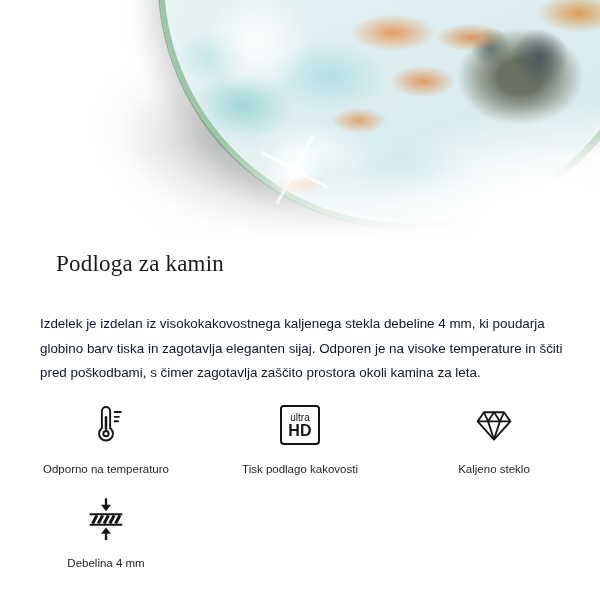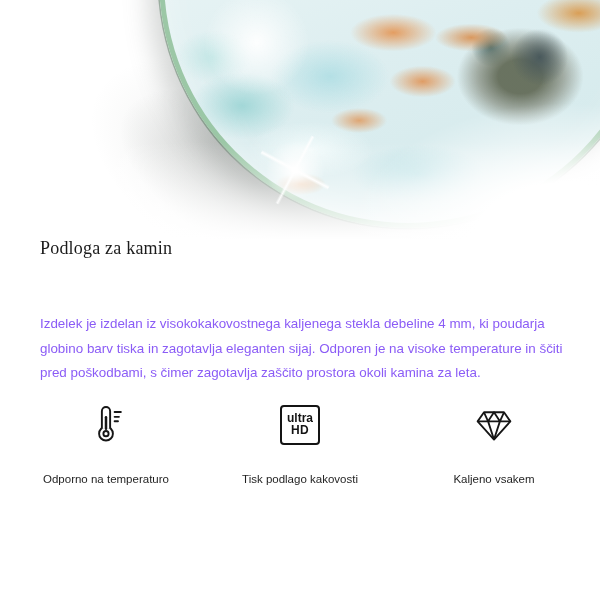--- a/index.html
+++ b/index.html
@@ -55,45 +55,45 @@
   }
   .hero-fade{
     position:absolute;left:0;top:0;width:600px;height:245px;z-index:3;pointer-events:none;
     background:
       radial-gradient(ellipse 300px 190px at 94% 98%, #ffffff 30%, rgba(255,255,255,0) 72%),
       linear-gradient(to bottom, rgba(255,255,255,0) 58%, rgba(255,255,255,0.55) 80%, #ffffff 98%);
   }
 
   
   .title{
-    position:absolute;left:40px;top:231px;margin:0;z-index:4;
+    position:absolute;left:40px;top:231px;margin:16px;z-index:4;
     font-family:"Liberation Serif","DejaVu Serif",serif;
-    font-weight:400;font-size:18px;line-height:34px;color:#1b1b1b;letter-spacing:0.2px;
+    font-weight:400;font-size:23px;line-height:34px;color:#1b1b1b;letter-spacing:0.2px;
   }
   .title span{display:block;}
   .desc{
     position:absolute;left:40px;top:312px;width:532px;margin:0;
-    font-size:13.4px;line-height:24.5px;color:#8b5cf6;
+    font-size:13.4px;line-height:24.5px;color:#0f172a;
   }
 
   
   .features{
     position:absolute;left:9px;top:401px;width:582px;
     display:grid;grid-template-columns:repeat(3,1fr);row-gap:20px;
   }
   .feature{display:flex;flex-direction:column;align-items:center;}
   .icon-box{height:48px;display:flex;align-items:center;justify-content:center;}
-  .flabel{margin-top:24px;font-size:11.5px;color:#1f1f1f;text-align:center;}
+  .flabel{margin-top:14px;font-size:11.5px;color:#1f1f1f;text-align:center;}
   .ico{stroke:#161616;fill:none;stroke-width:2;}
   .uhd{
     width:36px;height:36px;border:2.5px solid #141414;border-radius:4px;
     display:flex;flex-direction:column;align-items:center;justify-content:center;color:#141414;
   }
-  .uhd-top{font-size:12px;font-weight:700;line-height:10px;}
-  .uhd-bottom{font-size:12px;font-weight:700;line-height:15px;letter-spacing:0.3px;}
+  .uhd-top{font-size:10px;font-weight:400;line-height:10px;}
+  .uhd-bottom{font-size:16px;font-weight:700;line-height:15px;letter-spacing:0.3px;}
   .hatch-tri{
     width:42px;height:36px;
     background:repeating-linear-gradient(120deg,#161616 0 4.2px,transparent 4.2px 9.6px);
     clip-path:polygon(0 100%,100% 0,100% 100%);
   }
 </style>
 </head>
 <body>
 
 <div class="hero">
@@ -136,18 +136,31 @@
   </div>
 
 
   <div class="feature">
     <div class="icon-box">
       <svg viewBox="0 0 48 44" width="44" height="40">
         <path class="ico" stroke-linejoin="round" d="M13 8 H35 L42 18 L24 38 L6 18 Z"></path>
         <path class="ico" stroke-width="1.7" stroke-linejoin="round" d="M6 18 H42 M13 8 L17.5 18 L24 38 M35 8 L30.5 18 L24 38 M17.5 18 L24 8 L30.5 18"></path>
       </svg>
     </div>
-    <div class="flabel">Kaljeno vsakem</div>
+    <div class="flabel">Kaljeno steklo</div>
   </div>
 
 
+  <div class="feature">
+    <div class="icon-box">
+      <svg viewBox="0 0 48 48" width="46" height="46">
+        <path d="M24 2.5 v7" stroke="#161616" stroke-width="2.4"></path>
+        <path d="M18.8 9 h10.4 L24 16 Z" fill="#161616"></path>
+        <path d="M7 19 H41 M7 30 H41" stroke="#161616" stroke-width="2"></path>
+        <path d="M10 28.6 l4.5 -8.4 M16 28.6 l4.5 -8.4 M22 28.6 l4.5 -8.4 M28 28.6 l4.5 -8.4 M34 28.6 l4.5 -8.4" stroke="#161616" stroke-width="3.2"></path>
+        <path d="M18.8 39.5 h10.4 L24 32.8 Z" fill="#161616"></path>
+        <path d="M24 39 v7" stroke="#161616" stroke-width="2.4"></path>
+      </svg>
+    </div>
+    <div class="flabel">Debelina 4 mm</div>
+  </div>
 
 </div>
 
 </body></html>

